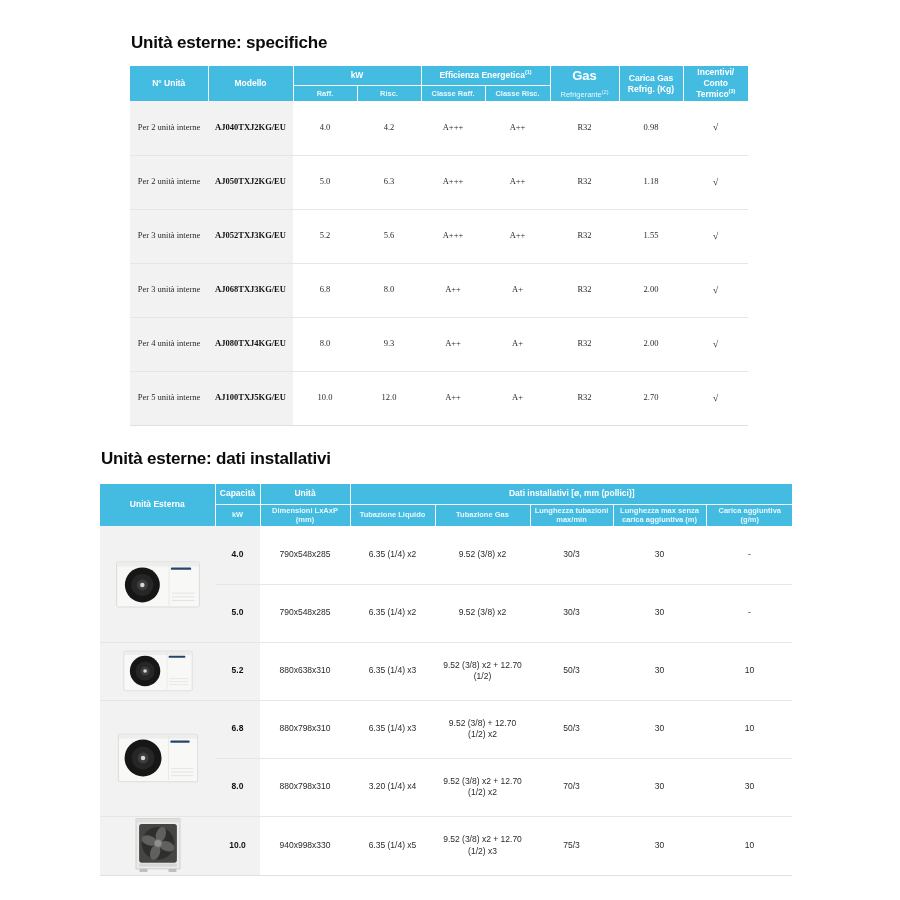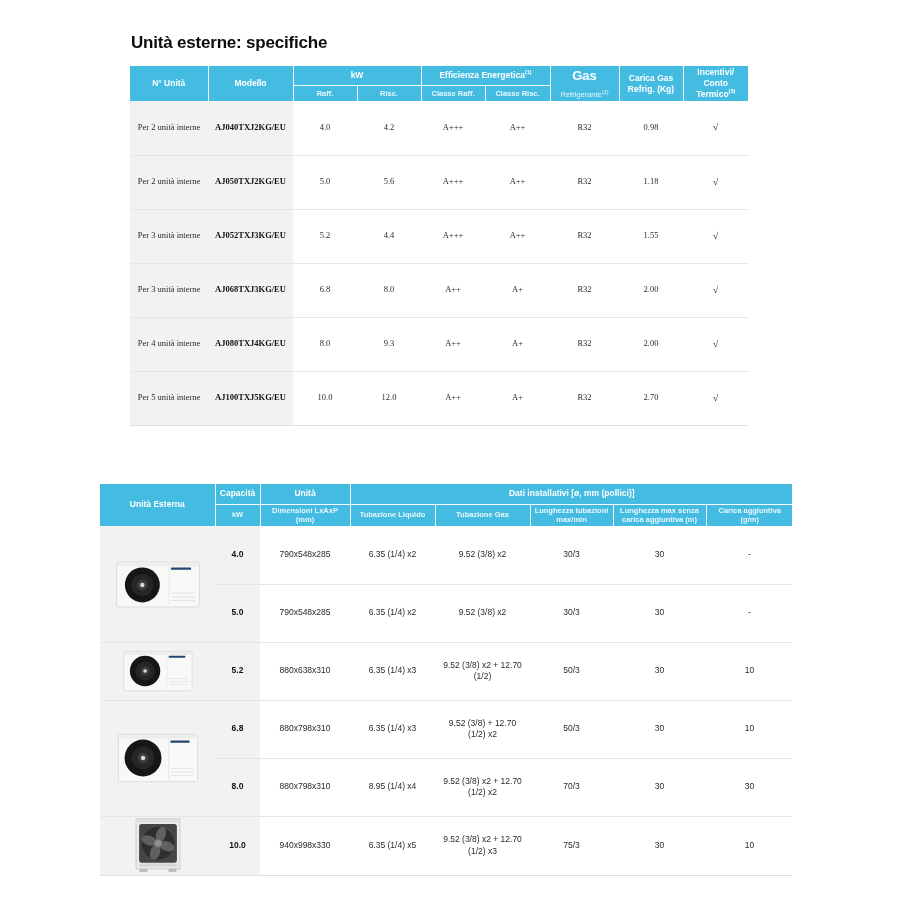--- a/index.html
+++ b/index.html
@@ -90,32 +90,32 @@
         <td>A+++</td>
         <td>A++</td>
         <td>R32</td>
         <td>0.98</td>
         <td class="check">√</td>
       </tr>
       <tr>
         <td class="gray">Per 2 unità interne</td>
         <td class="gray bold">AJ050TXJ2KG/EU</td>
         <td>5.0</td>
-        <td>5.6</td>
+        <td>6.3</td>
         <td>A+++</td>
         <td>A++</td>
         <td>R32</td>
         <td>1.18</td>
         <td class="check">√</td>
       </tr>
       <tr>
         <td class="gray">Per 3 unità interne</td>
         <td class="gray bold">AJ052TXJ3KG/EU</td>
         <td>5.2</td>
-        <td>4.4</td>
+        <td>5.6</td>
         <td>A+++</td>
         <td>A++</td>
         <td>R32</td>
         <td>1.55</td>
         <td class="check">√</td>
       </tr>
       <tr>
         <td class="gray">Per 3 unità interne</td>
         <td class="gray bold">AJ068TXJ3KG/EU</td>
         <td>6.8</td>
@@ -144,20 +144,21 @@
         <td>12.0</td>
         <td>A++</td>
         <td>A+</td>
         <td>R32</td>
         <td>2.70</td>
         <td class="check">√</td>
       </tr>
     </tbody>
   </table>
 
+  <div class="sec-title" id="t2-title">Unità esterne: dati installativi</div>
 
   <table id="table2">
     <colgroup>
       <col style="width:115px">
         <col style="width:45px">
         <col style="width:90px">
         <col style="width:85px">
       <col style="width:95px">
         <col style="width:83px">
         <col style="width:93px">
@@ -264,21 +265,21 @@
         <td>880x798x310</td>
         <td>6.35 (1/4) x3</td>
         <td>9.52 (3/8) + 12.70 (1/2) x2</td>
         <td>50/3</td>
         <td>30</td>
         <td>10</td>
       </tr>
       <tr>
         <td class="gray bold">8.0</td>
         <td>880x798x310</td>
-        <td>8.95 (1/4) x4</td>
+        <td>3.20 (1/4) x4</td>
         <td>9.52 (3/8) x2 + 12.70 (1/2) x2</td>
         <td>70/3</td>
         <td>30</td>
         <td>30</td>
       </tr>
       <tr>
         <td class="gray imgcell">
           <div class="unitfig">
             <svg width="64" height="58" viewBox="0 0 70 66">
               <rect x="10" y="2" width="50" height="57" fill="#ebebe9" stroke="#c9c9c7"></rect>

